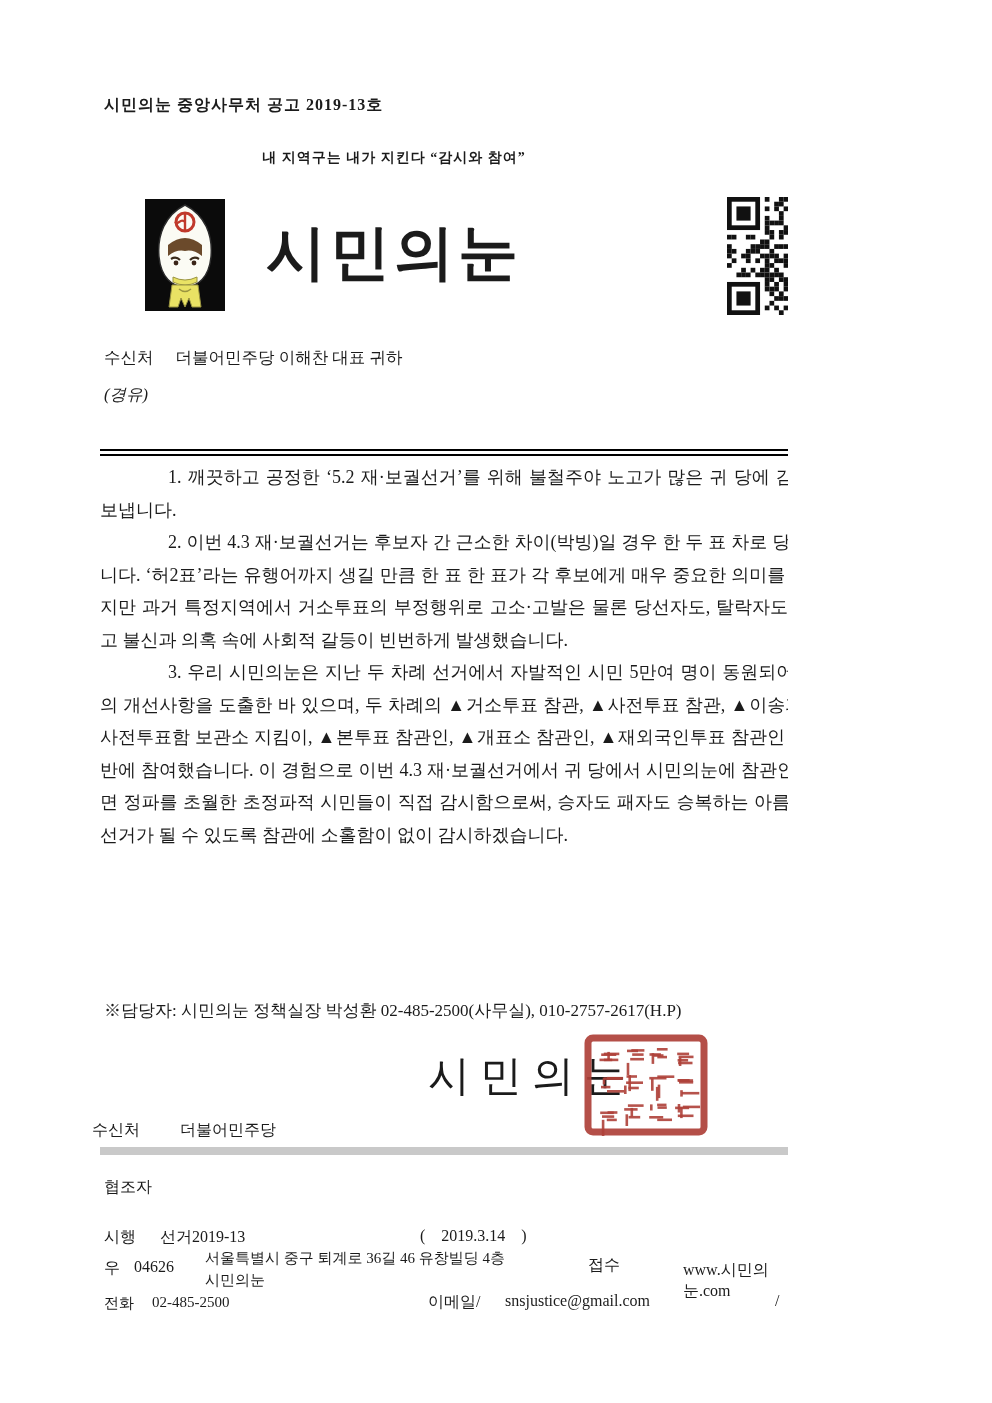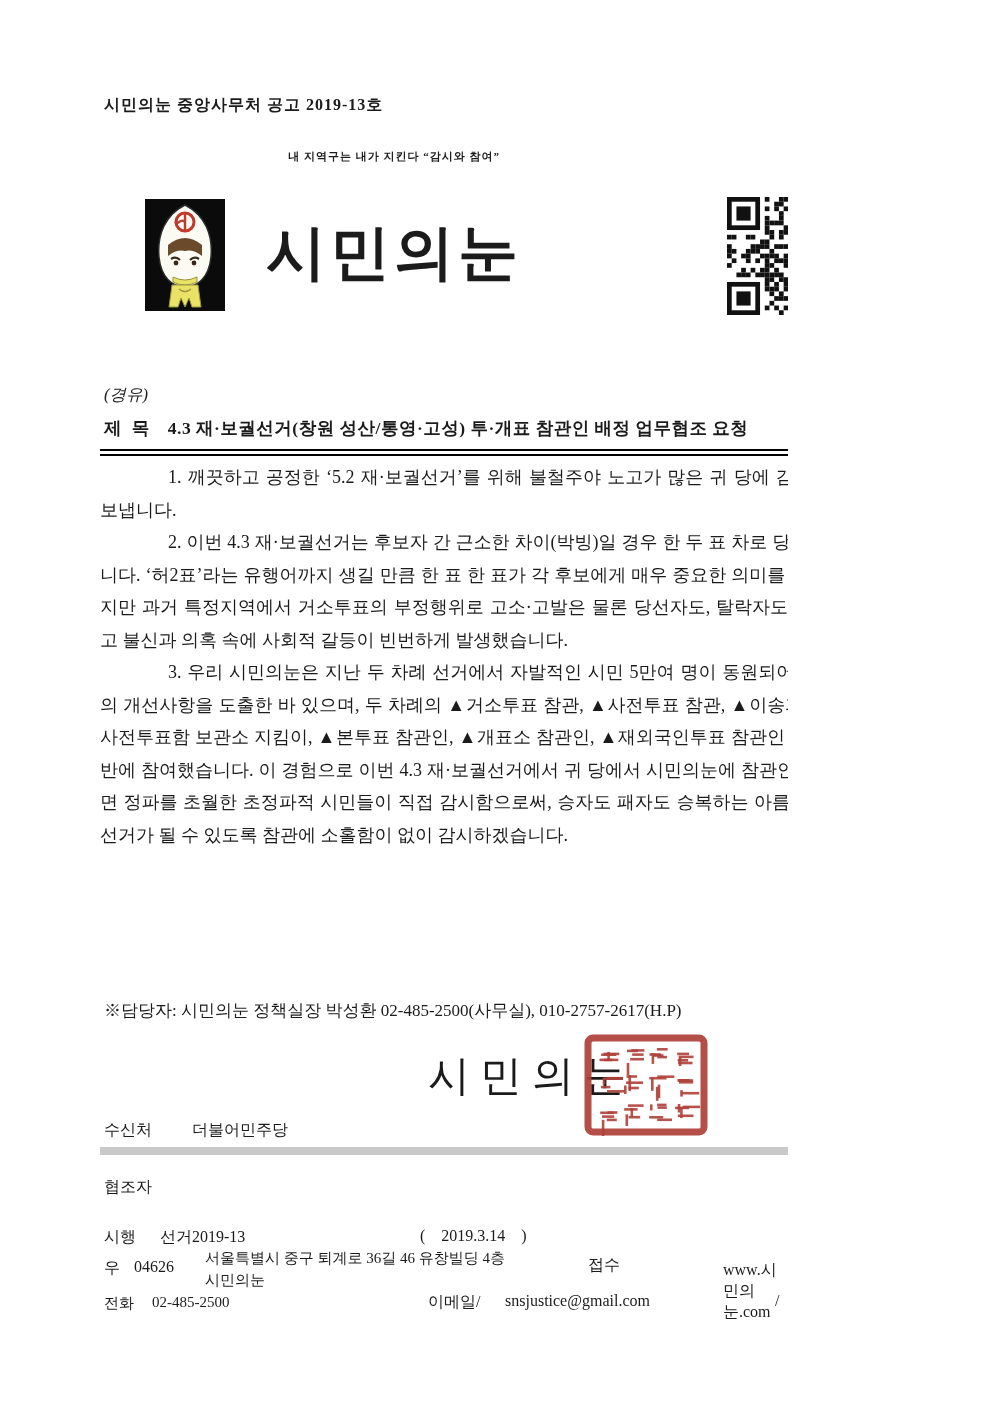--- a/index.html
+++ b/index.html
@@ -4,36 +4,36 @@
 <style>
   html,body{margin:0;padding:0;background:#fff;}
   .page{
     position:relative;width:788px;height:1403px;background:#ffffff;
     font-family:"Liberation Serif","DejaVu Serif",serif;color:#1b1b1b;
     overflow:hidden;
   }
   .abs{position:absolute;}
   .pre{white-space:pre;}
   .notice-no{left:104px;top:95px;font-size:16px;font-weight:700;letter-spacing:1px;}
-  .slogan{left:0;right:0;top:149px;text-align:center;font-size:11px;font-weight:700;letter-spacing:1px;}
+  .slogan{left:0;right:0;top:149px;text-align:center;font-size:14px;font-weight:700;letter-spacing:1px;}
   .logo-box{left:145px;top:199px;width:80px;height:112px;}
   .main-title{left:0;right:0;top:213px;text-align:center;font-size:60px;font-weight:600;letter-spacing:4px;}
   .qr-box{left:727px;top:197px;width:118px;height:118px;}
   .recipient-line{left:104px;top:347px;font-size:16.5px;}
   .recipient-line .lbl{margin-right:22px;}
   .via-line{left:104px;top:384px;font-size:16.5px;font-style:italic;}
   .subject-line{left:104px;top:416px;font-size:17.5px;font-weight:700;letter-spacing:.5px;}
   .subject-line .lbl{margin-right:18px;}
   .double-rule{left:100px;top:449px;width:788px;height:3px;border-top:2px solid #000;border-bottom:2px solid #000;}
   .body-text{left:100px;top:461px;width:790px;font-size:18px;line-height:32.5px;text-align:justify;}
   .body-text p{margin:0;text-indent:68px;}
   .contact-note{left:104px;top:999px;font-size:17px;}
   .signature{left:428px;top:1048px;font-size:42px;letter-spacing:10px;font-weight:500;}
   .stamp-box{left:584px;top:1034px;width:124px;height:102px;z-index:2;}
-  .f-recipient{left:104px;top:1120px;font-size:16px;font-family:Liberation Serif, serif;}
+  .f-recipient{left:92px;top:1120px;font-size:16px;font-family:Liberation Serif, serif;}
   .f-recipient .lbl{margin-right:40px;}
   .gray-bar{left:100px;top:1147px;width:776px;height:8px;background:#c9c9c9;}
   .coop{left:104px;top:1177px;font-size:16px;text-align:center;}
   .frow{font-size:16px;}
   .addr-small{font-size:15px;line-height:19px;}
   .tiny-note{font-size:15px;}
 </style>
 </head>
 <body>
 
@@ -290,26 +290,26 @@
         <rect x="9.44" y="9.44" width="14.16" height="14.16"></rect>
         <rect x="84.96" y="0.00" width="33.04" height="33.04"></rect>
         <rect x="89.68" y="4.72" width="23.60" height="23.60" fill="#fff"></rect>
         <rect x="94.40" y="9.44" width="14.16" height="14.16"></rect>
         <rect x="0.00" y="84.96" width="33.04" height="33.04"></rect>
         <rect x="4.72" y="89.68" width="23.60" height="23.60" fill="#fff"></rect>
         <rect x="9.44" y="94.40" width="14.16" height="14.16"></rect>
       </svg>
   </div>
 
+  <div class="abs recipient-line">
+    <span class="lbl">수신처</span><span>더불어민주당 이해찬 대표 귀하</span>
+  </div>
 
   <div class="abs via-line">(경유)</div>
 
-  <div class="abs subject-line">
-    <span class="lbl pre">제  목</span><span>4.3 재·보궐선거(창원 성산/통영·고성) 투·개표 참관인 배정 업무협조 요청</span>
-  </div>
 
   <div class="abs double-rule"></div>
 
   <div class="abs body-text">
     <p>1. 깨끗하고 공정한 ‘5.2 재·보궐선거’를 위해 불철주야 노고가 많은 귀 당에 감사와 존경을 보냅니다.</p>
     <p>2. 이번 4.3 재·보궐선거는 후보자 간 근소한 차이(박빙)일 경우 한 두 표 차로 당락이 좌우 됩니다. ‘허2표’라는 유행어까지 생길 만큼 한 표 한 표가 각 후보에게 매우 중요한 의미를 가집니다. 하지만 과거 특정지역에서 거소투표의 부정행위로 고소·고발은 물론 당선자도, 탈락자도 승복하지 않고 불신과 의혹 속에 사회적 갈등이 빈번하게 발생했습니다.</p>
     <p>3. 우리 시민의눈은 지난 두 차례 선거에서 자발적인 시민 5만여 명이 동원되어 선거절차상의 개선사항을 도출한 바 있으며, 두 차례의 ▲거소투표 참관, ▲사전투표 참관, ▲이송과정 참관, ▲사전투표함 보관소 지킴이, ▲본투표 참관인, ▲개표소 참관인, ▲재외국인투표 참관인 등의 과정 전반에 참여했습니다. 이 경험으로 이번 4.3 재·보궐선거에서 귀 당에서 시민의눈에 참관인을 배정한다면 정파를 초월한 초정파적 시민들이 직접 감시함으로써, 승자도 패자도 승복하는 아름답고, 공정한 선거가 될 수 있도록 참관에 소홀함이 없이 감시하겠습니다.</p>
   </div>
 
   <div class="abs contact-note">※담당자: 시민의눈 정책실장 박성환 02-485-2500(사무실), 010-2757-2617(H.P)</div>
@@ -397,21 +397,21 @@
     <span class="abs" style="left:588px;top:1227px;margin-top:28px;">접수</span>
     <span class="abs" style="left:788px;top:1227px;">(</span>
     <span class="abs" style="left:925px;top:1227px;">)</span>
   </div>
 
   <div class="frow">
     <span class="abs" style="left:104px;top:1258px;">우</span>
     <span class="abs" style="left:134px;top:1258px;">04626</span>
     <span class="abs addr-small" style="left:205px;top:1249px;">서울특별시 중구 퇴계로 36길 46 유창빌딩 4층</span>
     <span class="abs addr-small" style="left:205px;top:1271px;">시민의눈</span>
-    <span class="abs" style="left:683px;top:1260px;margin-left:40px;">www.시민의눈.com</span>
+    <span class="abs" style="left:683px;top:1260px;">www.시민의눈.com</span>
   </div>
 
   <div class="frow">
     <span class="abs tiny-note" style="left:104px;top:1294px;">전화</span>
     <span class="abs tiny-note" style="left:152px;top:1294px;">02-485-2500</span>
     <span class="abs" style="left:428px;top:1292px;">이메일/</span>
     <span class="abs" style="left:505px;top:1292px;">snsjustice@gmail.com</span>
     <span class="abs" style="left:775px;top:1292px;">/</span>
   </div>
 

